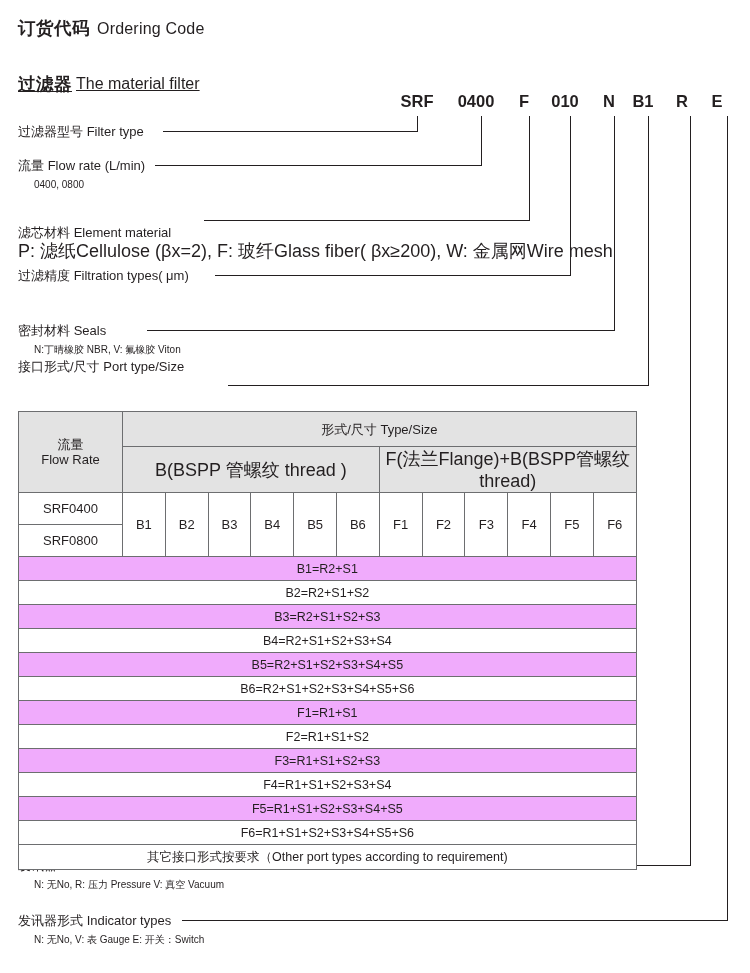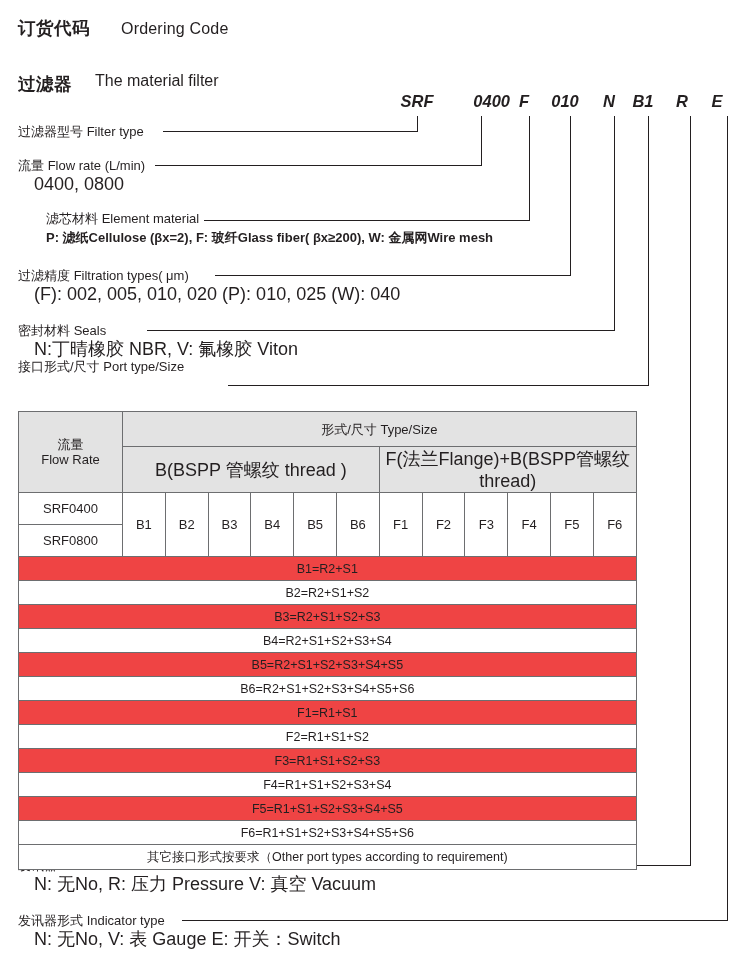--- a/index.html
+++ b/index.html
@@ -30,27 +30,27 @@
   }
   .title-cn {
     font-size: 17.5px;
     font-weight: bold;
     letter-spacing: 0.5px;
   }
   .title-en {
     font-size: 16px;
     font-weight: normal;
     letter-spacing: 0.2px;
-    margin-left: 24px;
   }
   .subtitle-row {
     display: flex;
-    align-items: flex-start;
-    gap: 23px;
+    align-items: center;
+    gap: 4px;
     margin: 32px 0 0 0;
+    text-decoration: underline;
   }
   .subtitle-cn {
     font-size: 17.5px;
     font-weight: bold;
     letter-spacing: 0.5px;
   }
   .subtitle-en {
     font-size: 16px;
     font-weight: normal;
   }
@@ -63,21 +63,20 @@
     width: 340px;
     height: 24px;
   }
   .code-seg {
     position: absolute;
     top: 0;
     font-size: 16.5px;
     font-weight: bold;
     text-align: center;
     white-space: nowrap;
-    font-style: italic;
   }
 
   
   .vline {
     position: absolute;
     width: 1px;
     background: #231f20;
   }
   .hline {
     position: absolute;
@@ -91,28 +90,27 @@
     font-size: 13px;
     line-height: 17px;
     white-space: nowrap;
   }
   .desc .cn { font-size: 13px; }
   .desc .en { font-size: 13px; }
   .desc .sub {
     display: block;
     margin-left: 16px;
     margin-top: 2px;
-    font-size: 18px;
+    font-size: 10px;
   }
   .desc .sub0 {
     display: block;
     margin-left: 0px;
     margin-top: 2px;
-    font-size: 13px;
-    font-weight: bold;
+    font-size: 18px;
   }
 
   
   .tbl-wrap {
     position: absolute;
     left: 18px;
     top: 411px;
     width: 618px;
   }
   table.order {
@@ -123,21 +121,21 @@
   }
   table.order td, table.order th {
     border: 1px solid #6d6e70;
     padding: 0;
     text-align: center;
     vertical-align: middle;
     font-weight: normal;
     color: #231f20;
   }
   .hdr-grey { background: #e3e3e3; }
-  .row-grey { background: #ef4444; }
+  .row-grey { background: #f0abfc; }
   .row-white { background: #ffffff; }
   .h1 { height: 34px; font-size: 13px; line-height: 15px; }
   .h2 { height: 25px; font-size: 18px; }
   .h3 { height: 31px; font-size: 13px; }
   .eq-row td {
     height: 23px;
     text-align: left;
     padding-left: 26px;
     font-size: 12.5px;
   }
@@ -159,21 +157,21 @@
     <span class="title-en">Ordering Code</span>
   </div>
 
   <div class="subtitle-row">
     <span class="subtitle-cn">过滤器</span>
     <span class="subtitle-en">The material filter</span>
   </div>
 
   <div class="code-row">
     <span class="code-seg" style="left:0px;width:44px;">SRF</span>
-    <span class="code-seg" style="left:63px;width:52px;text-align:right;">0400</span>
+    <span class="code-seg" style="left:55px;width:52px;">0400</span>
     <span class="code-seg" style="left:120px;width:18px;">F</span>
     <span class="code-seg" style="left:150px;width:40px;">010</span>
     <span class="code-seg" style="left:205px;width:18px;">N</span>
     <span class="code-seg" style="left:235px;width:26px;">B1</span>
     <span class="code-seg" style="left:278px;width:18px;">R</span>
     <span class="code-seg" style="left:313px;width:18px;">E</span>
   </div>
 
   <div class="vline" style="left:417px; top:116px; height:16px;"></div>
   <div class="hline" style="left:163px; top:131px; width:255px;"></div>
@@ -201,46 +199,45 @@
 
   <div class="desc" style="left:18px; top:123px;">
     <span class="cn">过滤器型号 </span><span class="en">Filter type</span>
   </div>
 
   <div class="desc" style="left:18px; top:157px;">
     <span class="cn">流量 </span><span class="en">Flow rate (L/min)</span>
     <span class="sub">0400, 0800</span>
   </div>
 
-  <div class="desc" style="left:18px; top:210px;margin-left:28px;">
+  <div class="desc" style="left:18px; top:224px;">
     <span class="cn">滤芯材料 </span><span class="en">Element material</span>
     <span class="sub0">P: 滤纸Cellulose (βx=2), F: 玻纤Glass fiber( βx≥200), W: 金属网Wire mesh</span>
   </div>
 
   <div class="desc" style="left:18px; top:267px;">
     <span class="cn">过滤精度 </span><span class="en">Filtration types( μm)</span>
-    <span class="sub">(F): 002, 005, 010, 020 (P): 010, 025 (W): 040</span>
   </div>
 
   <div class="desc" style="left:18px; top:322px;">
     <span class="cn">密封材料 </span><span class="en">Seals</span>
     <span class="sub">N:丁晴橡胶 NBR,  V: 氟橡胶 Viton</span>
   </div>
 
   <div class="desc" style="left:18px; top:358px;">
     <span class="cn">接口形式/尺寸 </span><span class="en">Port type/Size</span>
   </div>
 
   <div class="desc" style="left:18px; top:857px;">
     <span class="cn">发讯器 </span><span class="en">Indicator</span>
     <span class="sub">N: 无No, R: 压力 Pressure   V: 真空 Vacuum</span>
   </div>
 
   <div class="desc" style="left:18px; top:912px;">
-    <span class="cn">发讯器形式 </span><span class="en">Indicator type</span>
+    <span class="cn">发讯器形式 </span><span class="en">Indicator types</span>
     <span class="sub">N: 无No, V: 表 Gauge  E: 开关：Switch</span>
   </div>
 
   <div class="tbl-wrap">
     <table class="order">
       <colgroup>
         <col style="width:104px">
         <col style="width:42.8px">
           <col style="width:42.8px">
           <col style="width:42.8px">

